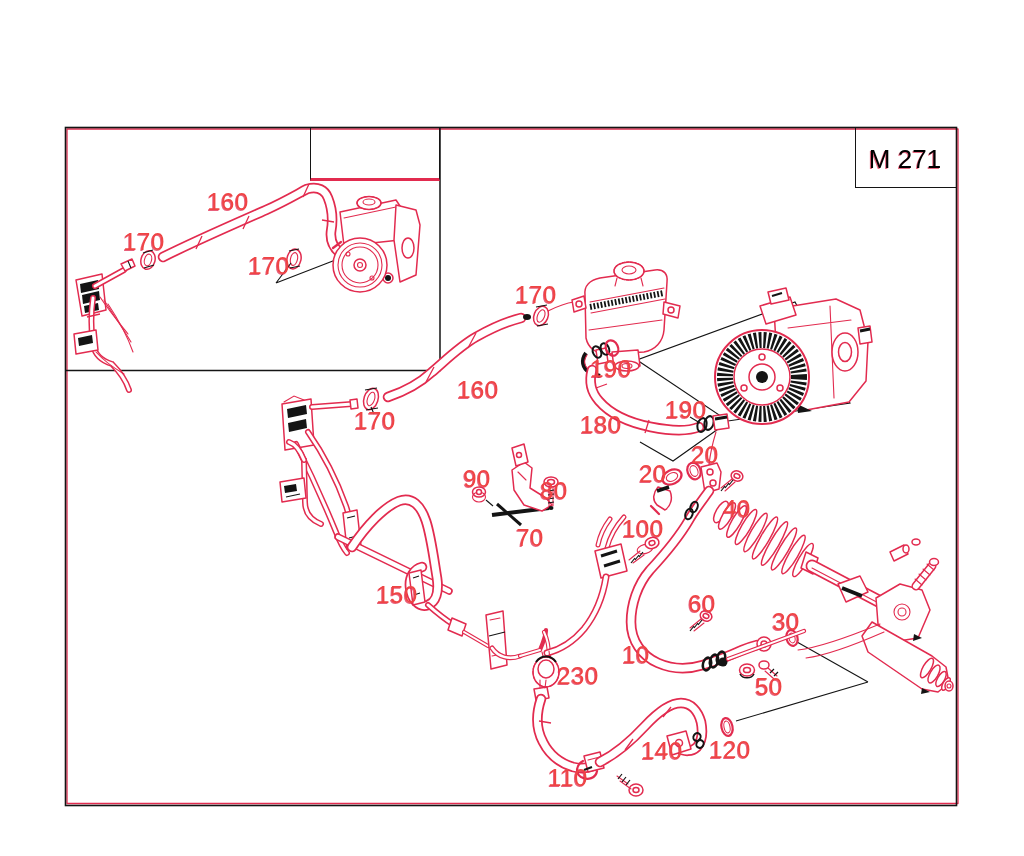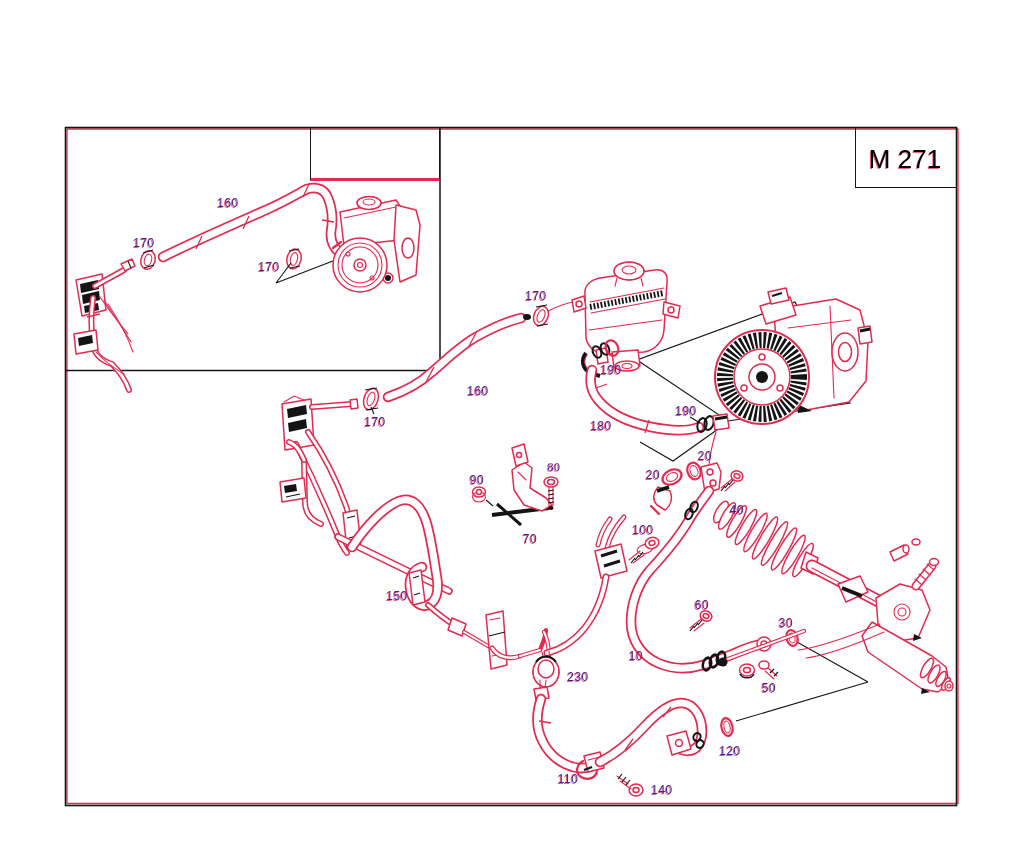--- a/index.html
+++ b/index.html
@@ -15,21 +15,21 @@
   .k  {stroke:var(--k);fill:none;stroke-width:1.1}
   .kf {fill:var(--k);stroke:none}
   .ho {stroke:var(--red);stroke-width:10.5;fill:none;stroke-linecap:round}
   .hi {stroke:#fff;stroke-width:7;fill:none;stroke-linecap:round}
   .po {stroke:var(--red);stroke-width:6;fill:none;stroke-linecap:round}
   .pi {stroke:#fff;stroke-width:3;fill:none;stroke-linecap:round}
   .p4 {stroke:var(--red);stroke-width:4.2;fill:none;stroke-linecap:round}
   .p2 {stroke:#fff;stroke-width:2;fill:none;stroke-linecap:round}
   .tick{stroke:var(--red);stroke-width:1.3;fill:none}
   
-  .part-label{position:absolute;transform:translate(-50%,-52%);font-size:12px;color:#4c1d95;
+  .part-label{position:absolute;transform:translate(-50%,-52%);font-size:24px;color:#ef4444;
       letter-spacing:0.5px;white-space:nowrap;text-shadow:-1px 1px 0 rgba(226,43,79,.75);}
   .variant-label{position:absolute;color:#000;font-size:26px;white-space:nowrap;
       text-shadow:-1px 1px 0 rgba(226,43,79,.7);transform:translate(-50%,-50%);}
   .vbox{position:absolute;box-sizing:border-box;}
   #box-inset{left:310px;top:127px;width:130px;height:54px;
       border-left:1.5px solid var(--k);border-right:1.5px solid var(--k);
       border-bottom:3px solid var(--red);}
   #box-main{left:855px;top:127px;width:102px;height:61px;
       border-left:1.4px solid var(--k);border-bottom:1.4px solid var(--k);}
 </style>
@@ -413,27 +413,27 @@
       <div class="part-label" style="left: 536px; top: 296px;">170</div>
       <div class="part-label" style="left: 478px; top: 391px;">160</div>
       <div class="part-label" style="left: 375px; top: 422px;">170</div>
       <div class="part-label" style="left: 611px; top: 370px;">190</div>
       <div class="part-label" style="left: 601px; top: 426px;">180</div>
       <div class="part-label" style="left: 686px; top: 411px;">190</div>
       <div class="part-label" style="left: 705px; top: 456px;">20</div>
       <div class="part-label" style="left: 737px; top: 466px; margin-top: 44px;">40</div>
       <div class="part-label" style="left: 653px; top: 475px;">20</div>
       <div class="part-label" style="left: 477px; top: 480px;">90</div>
-      <div class="part-label" style="left: 554px; top: 468px; font-family: Liberation Serif, serif;">80</div>
+      <div class="part-label" style="left: 554px; top: 492px;">80</div>
       <div class="part-label" style="left: 530px; top: 539px;">70</div>
       <div class="part-label" style="left: 643px; top: 530px;">100</div>
       <div class="part-label" style="left: 373px; top: 596px; margin-left: 24px;">150</div>
       <div class="part-label" style="left: 702px; top: 605px;">60</div>
       <div class="part-label" style="left: 636px; top: 656px;">10</div>
       <div class="part-label" style="left: 786px; top: 623px;">30</div>
       <div class="part-label" style="left: 769px; top: 688px;">50</div>
       <div class="part-label" style="left: 578px; top: 677px;">230</div>
       <div class="part-label" style="left: 730px; top: 751px;">120</div>
       <div class="part-label" style="left: 568px; top: 779px;">110</div>
-      <div class="part-label" style="left: 662px; top: 790px;">140</div>
+      <div class="part-label" style="left: 662px; top: 752px;">140</div>
     </div>
     <div class="variant-label" style="left: 905px; top: 159px;">M 271</div>
   </div>
 
 </body></html>

